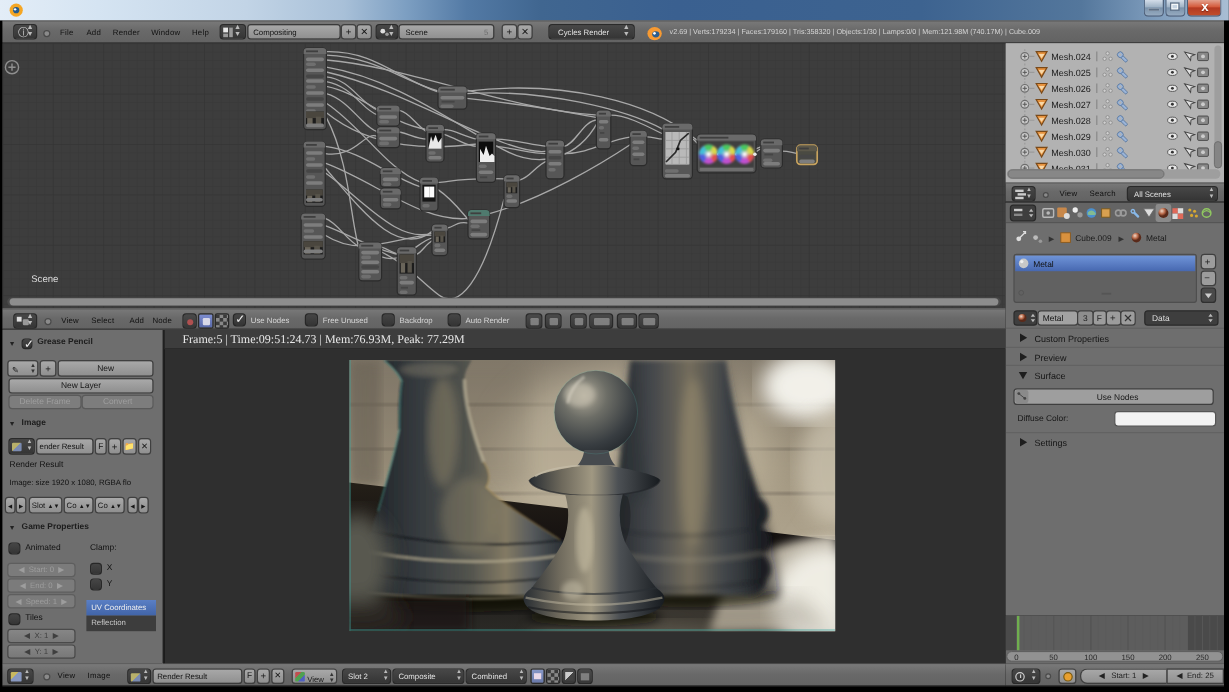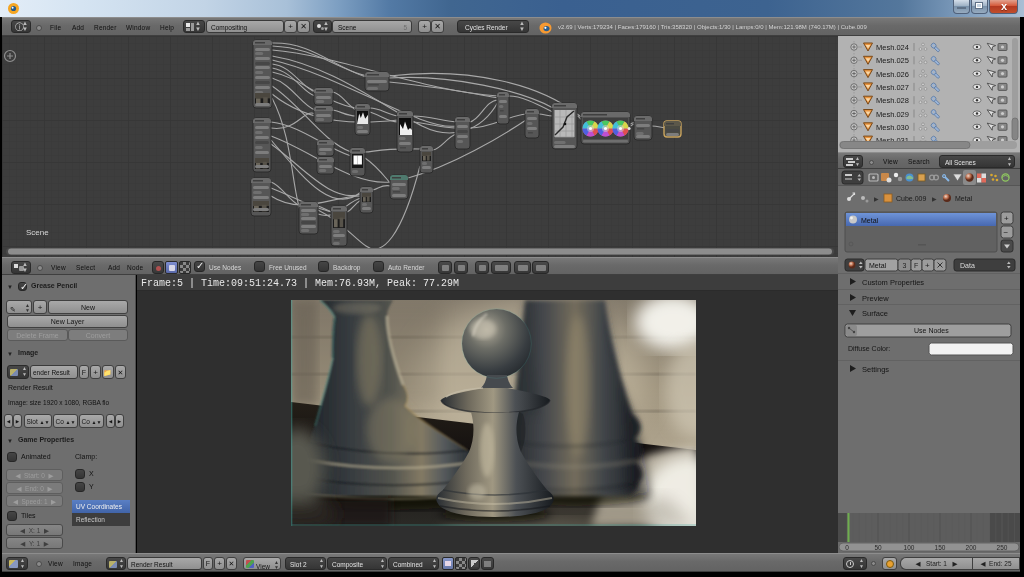--- a/index.html
+++ b/index.html
@@ -468,21 +468,21 @@
       <span class="chk" style="left:5px;top:236px;width:10px;height:10px;"></span>
       <span class="lblB" style="left:19px;top:237px;">Tiles</span>
       <div class="slider" style="left:4px;top:249px;width:57px;height:12px;line-height:11px;">◀&nbsp;&nbsp;X: 1&nbsp;&nbsp;▶</div>
       <div class="slider" style="left:4px;top:262px;width:57px;height:12px;line-height:11px;">◀&nbsp;&nbsp;Y: 1&nbsp;&nbsp;▶</div>
       <div style="position:absolute;left:70px;top:225px;width:58px;height:13px;background:linear-gradient(180deg,#5a7fc4,#4164a8);color:#f0f0f0;font-size:6.5px;padding:3px 0 0 4px;">UV Coordinates</div>
       <div style="position:absolute;left:70px;top:238px;width:58px;height:13px;background:#3d3d3d;color:#c8c8c8;font-size:6.5px;padding:3px 0 0 4px;">Reflection</div>
     </div>
 
   <div id="imged" class="abs" style="left:137px;top:275px;width:701px;height:278px;background:#2f2f2f;overflow:hidden;">
       <div style="position:absolute;left:0;top:0;width:701px;height:16px;background:#3d3d3d;border-bottom:1px solid #2b2b2b;"></div>
-      <span style="position:absolute;left:4px;top:3px;font-size:10px;color:#e8e8e8;font-family:Liberation Mono, monospace;white-space:nowrap;">Frame:5 | Time:09:51:24.73 | Mem:76.93M, Peak: 77.29M</span>
+      <span style="position:absolute;left:15px;top:3px;font-size:10px;color:#e8e8e8;font-family:Liberation Serif, serif;white-space:nowrap;">Frame:5 | Time:09:51:24.73 | Mem:76.93M, Peak: 77.29M</span>
       <svg width="405" height="226" viewBox="0 0 405 226" style="position:absolute;left:154px;top:25px">
         <defs>
 <linearGradient id="wall" x1="0" y1="0" x2="0" y2="1">
   <stop offset="0" stop-color="#847b6c"></stop>
             <stop offset="0.4" stop-color="#a0957f"></stop>
             <stop offset="0.75" stop-color="#b3a892"></stop>
             <stop offset="1" stop-color="#bbb09a"></stop>
 </linearGradient>
 <linearGradient id="table" x1="0" y1="0" x2="0" y2="1">
   <stop offset="0" stop-color="#241f18"></stop>

